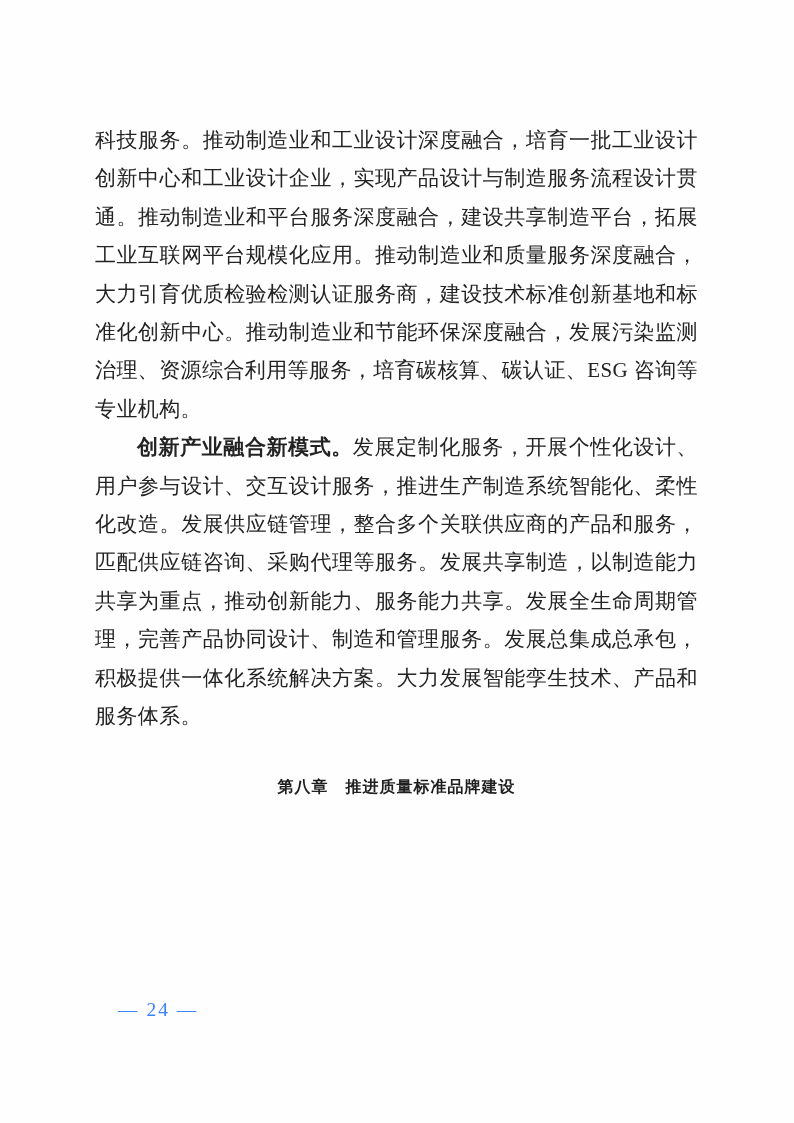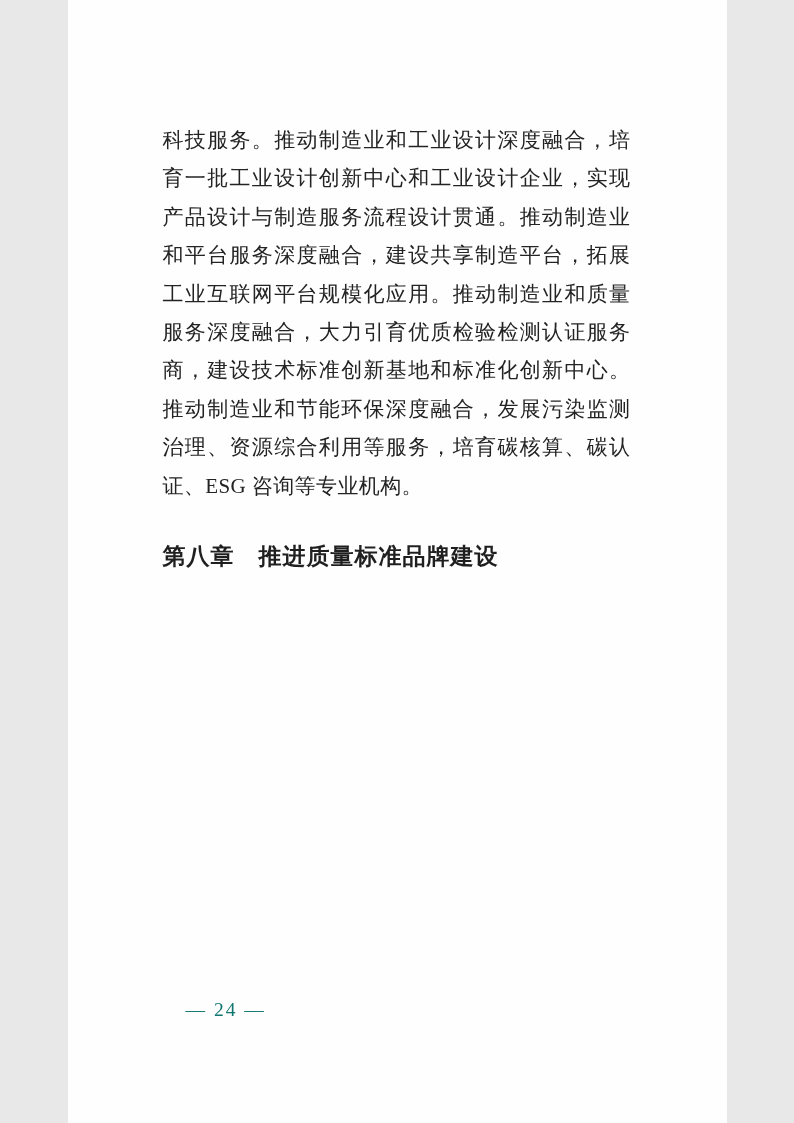--- a/index.html
+++ b/index.html
@@ -2,21 +2,21 @@
 <html><head>
 <meta charset="utf-8">
 <style>
   html, body {
     margin: 0;
     padding: 0;
     background: #e8e8e8;
   }
   .sheet {
     position: relative;
-    width: 659px;
+    width: 794px;
     height: 1123px;
     margin: 0 auto;
     background: #fefefe;
     overflow: hidden;
     font-family: "Liberation Serif", "DejaVu Serif", serif;
     color: #232323;
   }
   .body-text {
     position: absolute;
     top: 121px;
@@ -32,46 +32,47 @@
     text-justify: inter-character;
   }
   .para.indent-2em {
     text-indent: 2em;
   }
   .para .lead {
     font-weight: 700;
   }
   .chapter-heading {
     margin: 36px 0 45px 0;
-    font-size: 23px;
+    font-size: 16px;
     line-height: 30px;
     font-weight: 700;
-    text-align: left;
+    text-align: center;
     letter-spacing: 1px;
     font-family: "Liberation Sans", "DejaVu Sans", sans-serif;
     color: #1f1f1f;
   }
   .page-number {
     position: absolute;
     left: 118px;
     top: 999px;
     font-size: 19.5px;
     letter-spacing: 2px;
-    color: #0f766e;
+    color: #3b82f6;
     font-family: "Liberation Serif", "DejaVu Serif", serif;
   }
 </style>
 </head>
 <body>
 
 <div class="sheet">
   <div class="body-text">
 
     <p class="para"><span>科技服务。推动制造业和工业设计深度融合，培育一批工业设计创新中心和工业设计企业，实现产品设计与制造服务流程设计贯通。推动制造业和平台服务深度融合，建设共享制造平台，拓展工业互联网平台规模化应用。推动制造业和质量服务深度融合，大力引育优质检验检测认证服务商，建设技术标准创新基地和标准化创新中心。推动制造业和节能环保深度融合，发展污染监测治理、资源综合利用等服务，培育碳核算、碳认证、ESG 咨询等专业机构。</span></p>
 
+    <p class="para indent-2em"><span class="lead">创新产业融合新模式。</span><span>发展定制化服务，开展个性化设计、用户参与设计、交互设计服务，推进生产制造系统智能化、柔性化改造。发展供应链管理，整合多个关联供应商的产品和服务，匹配供应链咨询、采购代理等服务。发展共享制造，以制造能力共享为重点，推动创新能力、服务能力共享。发展全生命周期管理，完善产品协同设计、制造和管理服务。发展总集成总承包，积极提供一体化系统解决方案。大力发展智能孪生技术、产品和服务体系。</span></p>
 
     <h2 class="chapter-heading">第八章　推进质量标准品牌建设</h2>
 
 
   </div>
 
   <div class="page-number">— 24 —</div>
 </div>
 
 </body></html>

